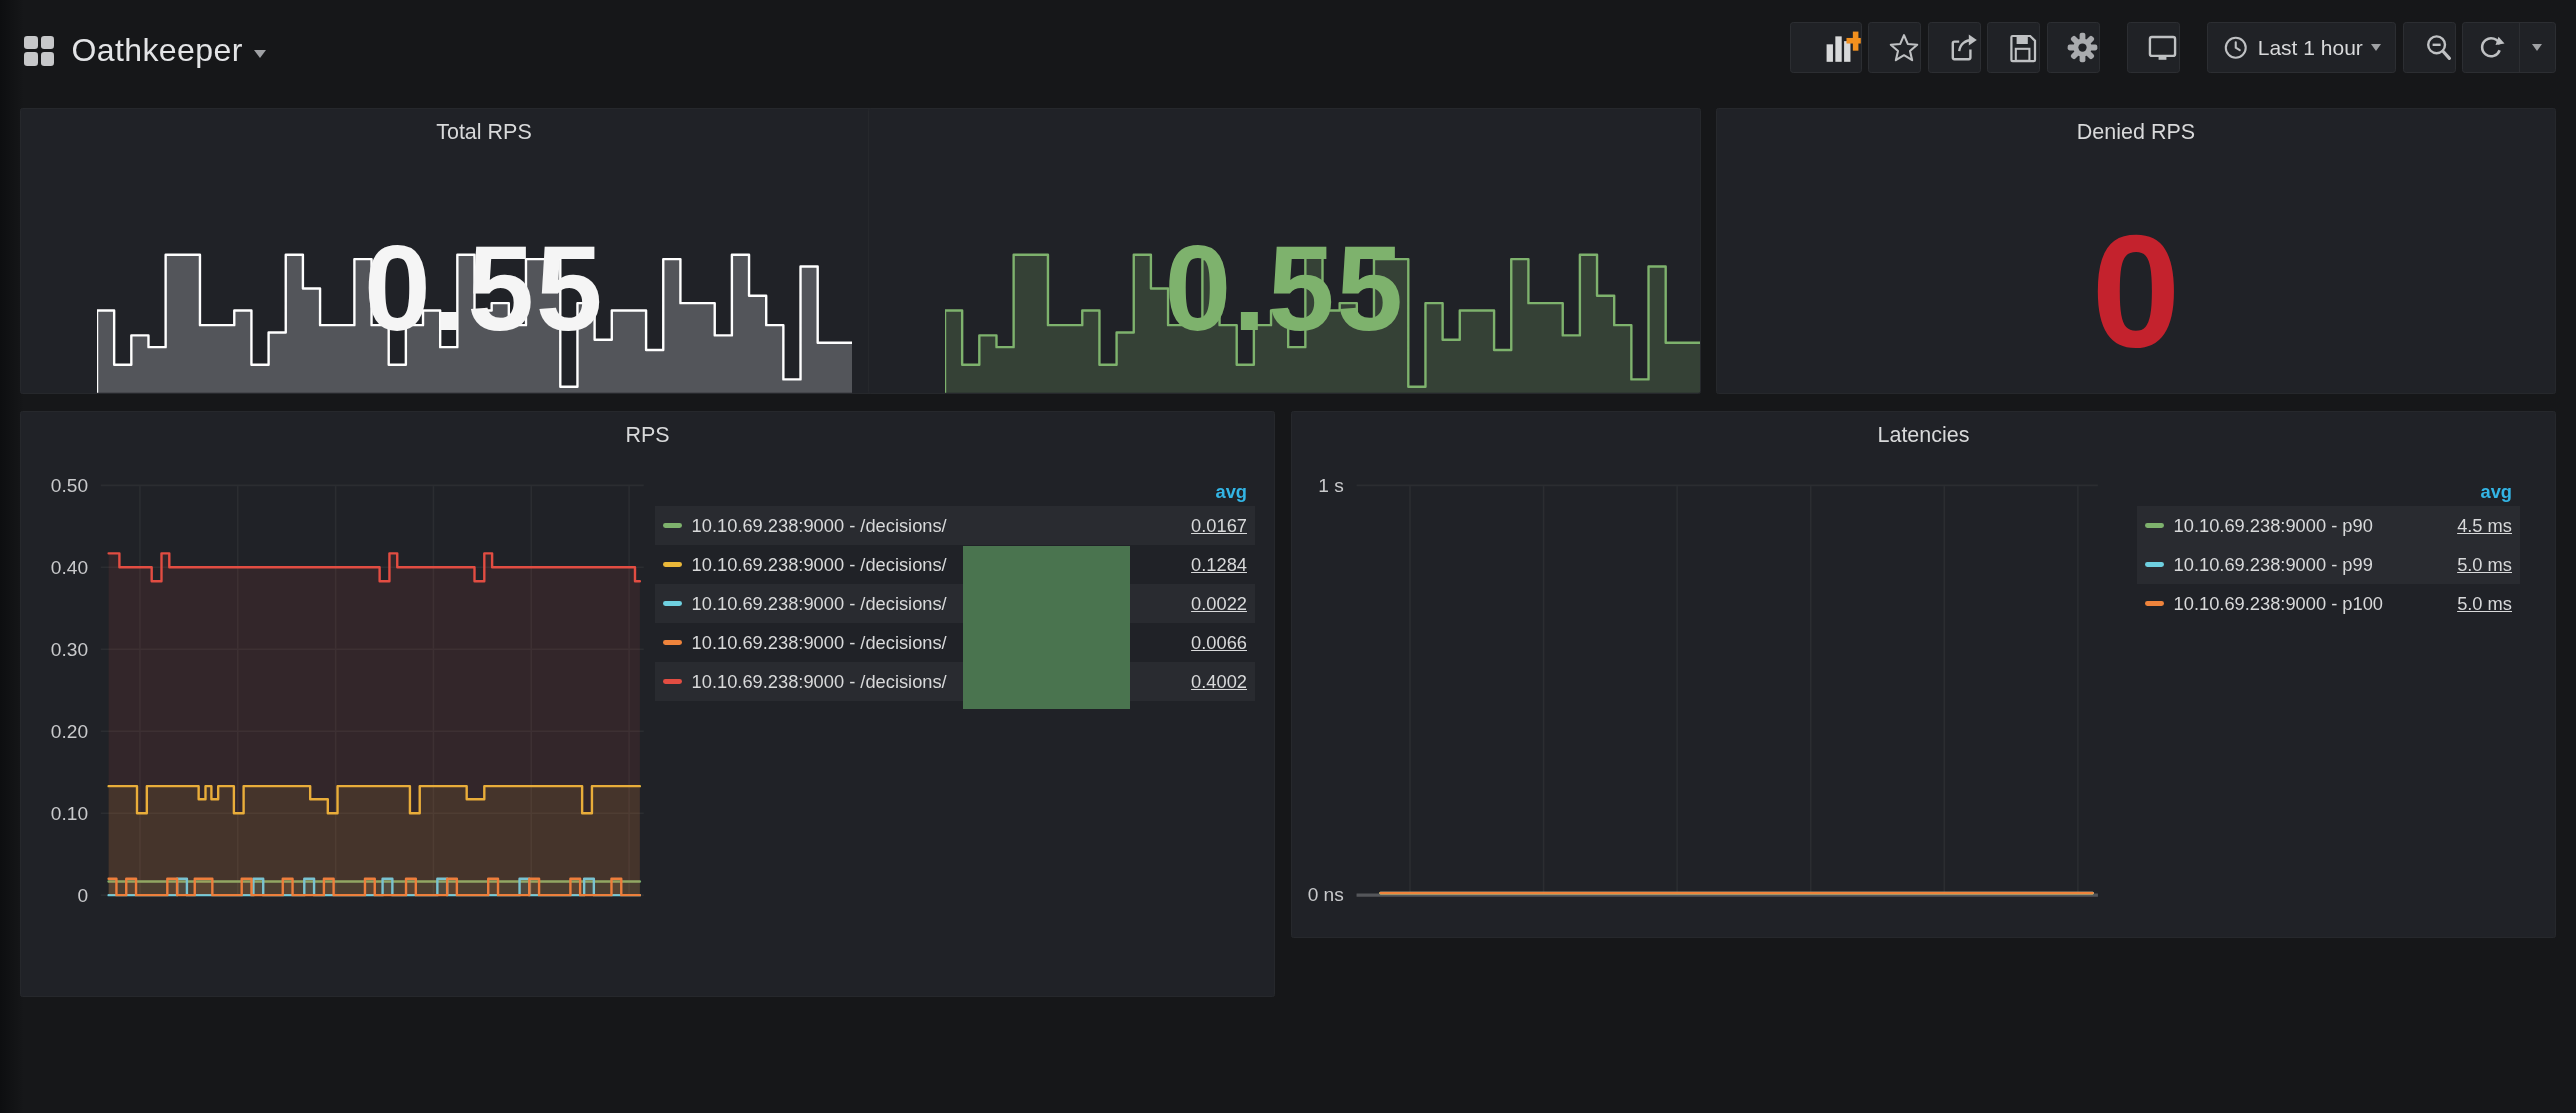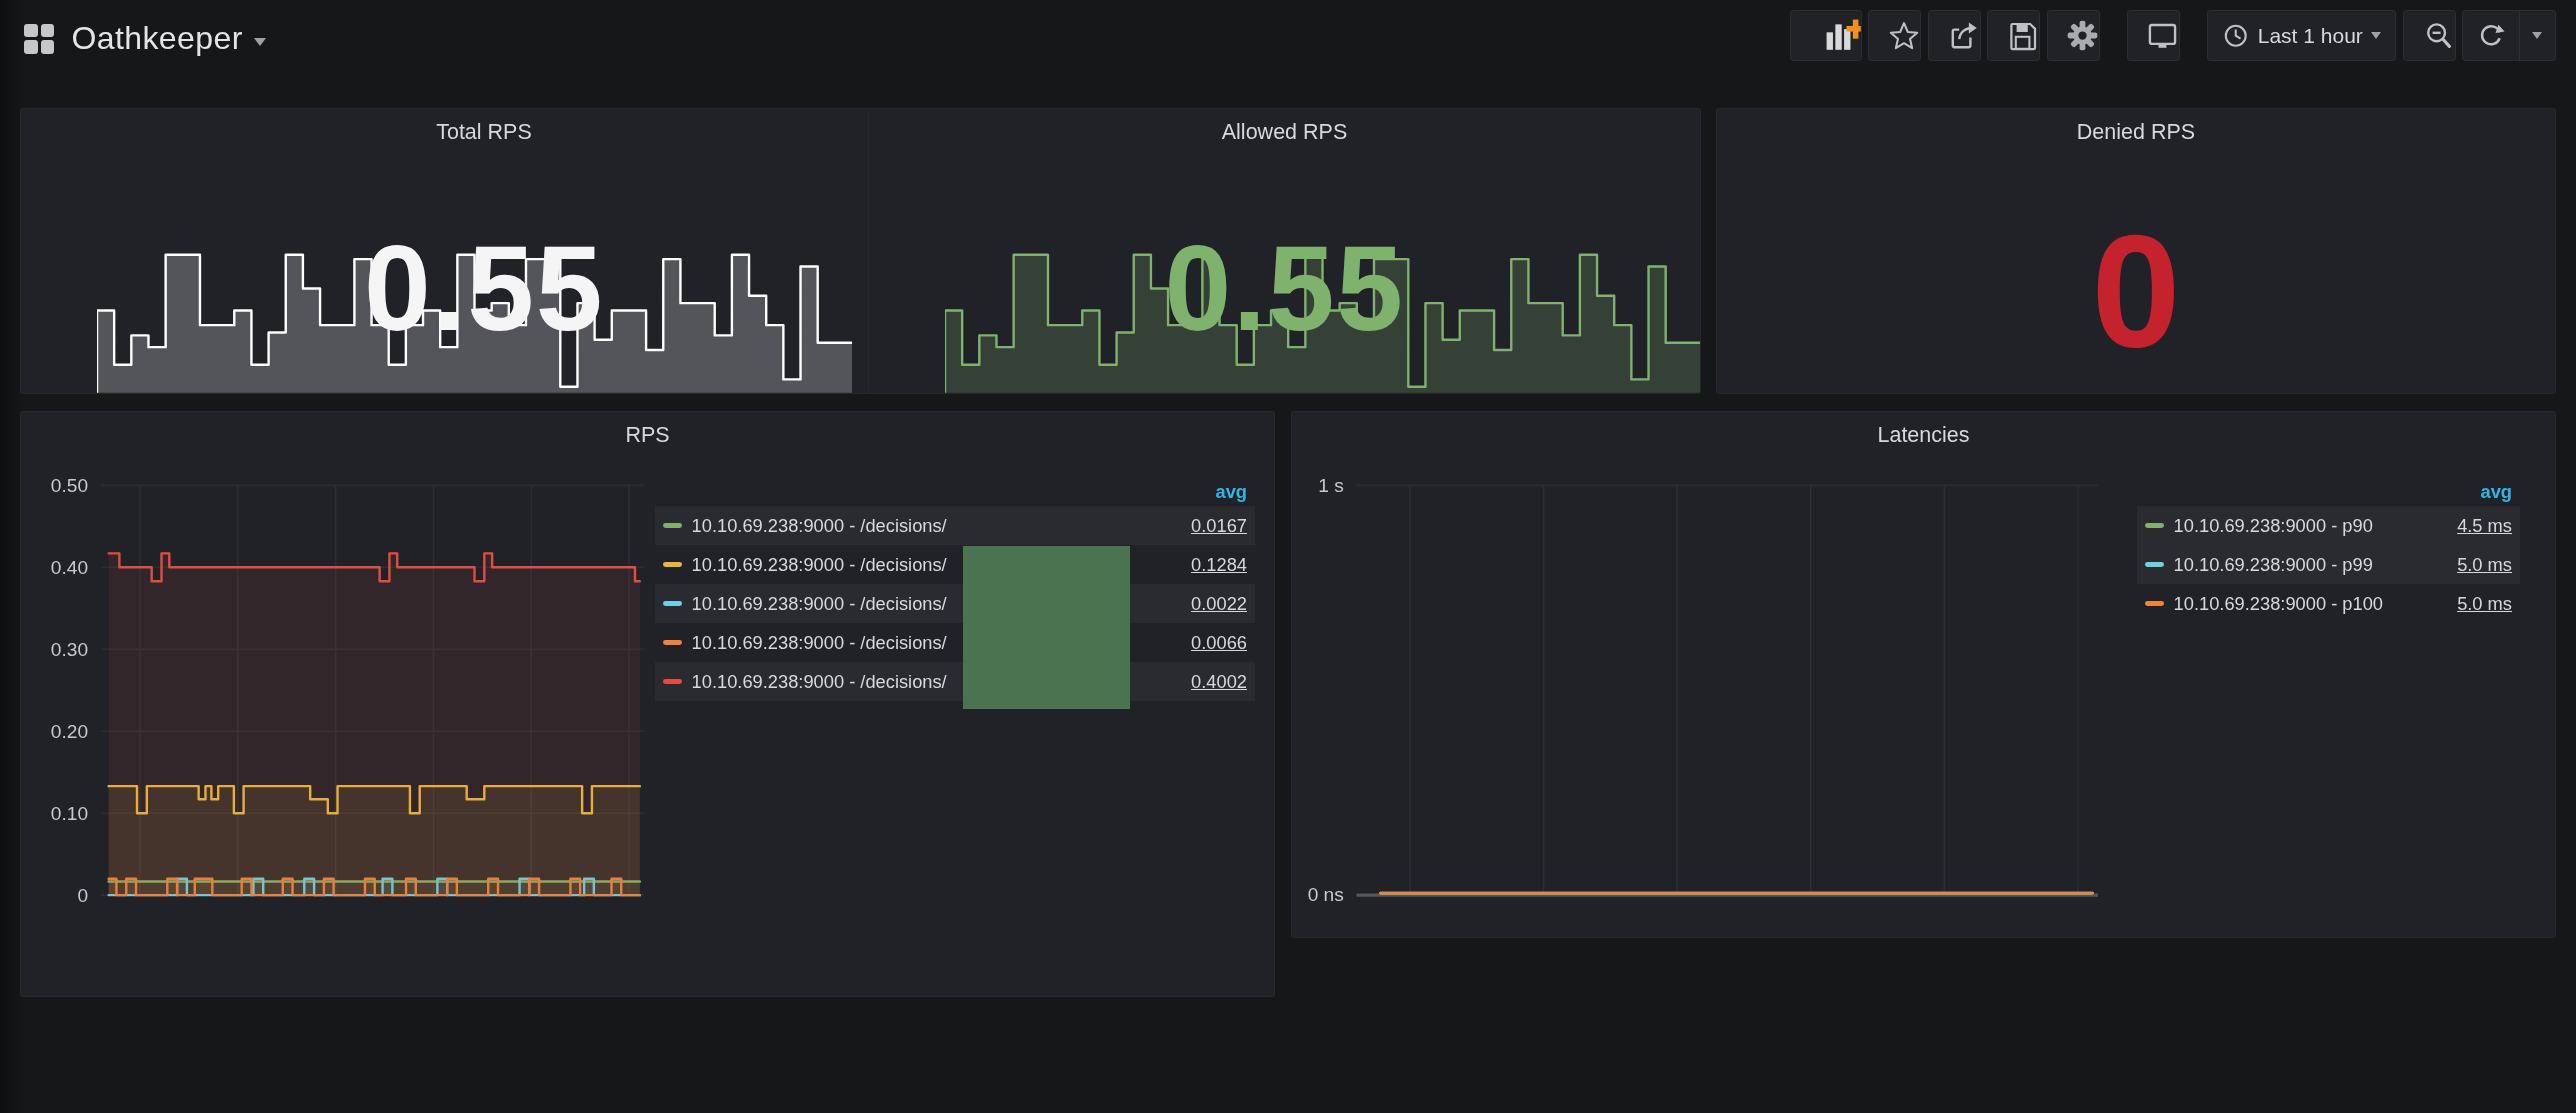--- a/index.html
+++ b/index.html
@@ -8,21 +8,21 @@
   body {
     background:#161719;
     font-family:"Liberation Sans","DejaVu Sans",sans-serif;
     color:#d8d9da;
     position:relative;
   }
   .edge-strip { position:absolute; left:0; top:0; bottom:0; width:24px;
     background:linear-gradient(to right,#0d0e10,rgba(22,23,25,0)); z-index:0; }
 
   
-  .navbar { position:absolute; left:0; top:0; right:0; height:77px; display:flex; align-items:center; }
+  .navbar { position:absolute; left:0; top:12px; right:0; height:77px; display:flex; align-items:center; }
   .dash-nav { display:flex; align-items:center; margin-left:24px; cursor:pointer; }
   .grid-icon { width:30px; height:30px; display:grid; grid-template-columns:13.6px 13.6px; grid-template-rows:13.6px 13.6px; gap:3.2px; }
   .grid-icon span { background:#c6c7c9; border-radius:3.2px; }
   .dash-title { font-size:32px; font-weight:500; color:#e3e4e6; margin-left:17.5px; letter-spacing:0.4px; }
   .caret { width:0; height:0; border-left:6.4px solid transparent; border-right:6.4px solid transparent;
     border-top:8px solid #9fa1a4; display:inline-block; }
   .dash-nav .caret { margin-left:11px; margin-top:6.4px; }
 
   .toolbar { position:absolute; right:20px; top:10.4px; display:flex; align-items:center; }
   .tb-btn { height:51px; background:#202226; border:0.8px solid #2c2e32; border-radius:3.2px;
@@ -172,21 +172,20 @@
   <div class="spark-wrap">
       <svg width="755" height="152" viewBox="0 0 947 190">
         <polygon points="0,190 0,86.8 21.522727272727273,86.8 21.522727272727273,154.88 43.04545454545455,154.88 43.04545454545455,118.08 64.56818181818181,118.08 64.56818181818181,132.8 86.0909090909091,132.8 86.0909090909091,16.879999999999995 107.61363636363637,16.879999999999995 107.61363636363637,16.879999999999995 129.13636363636363,16.879999999999995 129.13636363636363,105.2 150.6590909090909,105.2 150.6590909090909,105.2 172.1818181818182,105.2 172.1818181818182,86.8 193.70454545454547,86.8 193.70454545454547,154.88 215.22727272727275,154.88 215.22727272727275,114.39999999999999 236.75,114.39999999999999 236.75,16.879999999999995 258.27272727272725,16.879999999999995 258.27272727272725,59.20000000000002 279.79545454545456,59.20000000000002 279.79545454545456,105.2 301.3181818181818,105.2 301.3181818181818,105.2 322.8409090909091,105.2 322.8409090909091,22.400000000000006 344.3636363636364,22.400000000000006 344.3636363636364,105.2 365.8863636363636,105.2 365.8863636363636,154.88 387.40909090909093,154.88 387.40909090909093,105.2 408.9318181818182,105.2 408.9318181818182,86.8 430.4545454545455,86.8 430.4545454545455,132.8 451.97727272727275,132.8 451.97727272727275,16.879999999999995 473.5,16.879999999999995 473.5,86.8 495.0227272727273,86.8 495.0227272727273,77.60000000000001 516.5454545454545,77.60000000000001 516.5454545454545,105.2 538.0681818181819,105.2 538.0681818181819,22.400000000000006 559.5909090909091,22.400000000000006 559.5909090909091,22.400000000000006 581.1136363636364,22.400000000000006 581.1136363636364,182.48 602.6363636363636,182.48 602.6363636363636,77.60000000000001 624.1590909090909,77.60000000000001 624.1590909090909,123.60000000000001 645.6818181818182,123.60000000000001 645.6818181818182,86.8 667.2045454545455,86.8 667.2045454545455,86.8 688.7272727272727,86.8 688.7272727272727,136.48 710.25,136.48 710.25,22.400000000000006 731.7727272727273,22.400000000000006 731.7727272727273,77.60000000000001 753.2954545454546,77.60000000000001 753.2954545454546,77.60000000000001 774.8181818181819,77.60000000000001 774.8181818181819,118.08 796.3409090909091,118.08 796.3409090909091,16.879999999999995 817.8636363636364,16.879999999999995 817.8636363636364,68.39999999999999 839.3863636363636,68.39999999999999 839.3863636363636,105.2 860.909090909091,105.2 860.909090909091,173.28 882.4318181818182,173.28 882.4318181818182,31.599999999999994 903.9545454545455,31.599999999999994 903.9545454545455,127.28 925.4772727272727,127.28 925.4772727272727,127.28 947,127.28 947,190" fill="rgba(215,218,222,0.28)" stroke="none"></polygon>
         <polyline points="0,190 0,86.8 21.522727272727273,86.8 21.522727272727273,154.88 43.04545454545455,154.88 43.04545454545455,118.08 64.56818181818181,118.08 64.56818181818181,132.8 86.0909090909091,132.8 86.0909090909091,16.879999999999995 107.61363636363637,16.879999999999995 107.61363636363637,16.879999999999995 129.13636363636363,16.879999999999995 129.13636363636363,105.2 150.6590909090909,105.2 150.6590909090909,105.2 172.1818181818182,105.2 172.1818181818182,86.8 193.70454545454547,86.8 193.70454545454547,154.88 215.22727272727275,154.88 215.22727272727275,114.39999999999999 236.75,114.39999999999999 236.75,16.879999999999995 258.27272727272725,16.879999999999995 258.27272727272725,59.20000000000002 279.79545454545456,59.20000000000002 279.79545454545456,105.2 301.3181818181818,105.2 301.3181818181818,105.2 322.8409090909091,105.2 322.8409090909091,22.400000000000006 344.3636363636364,22.400000000000006 344.3636363636364,105.2 365.8863636363636,105.2 365.8863636363636,154.88 387.40909090909093,154.88 387.40909090909093,105.2 408.9318181818182,105.2 408.9318181818182,86.8 430.4545454545455,86.8 430.4545454545455,132.8 451.97727272727275,132.8 451.97727272727275,16.879999999999995 473.5,16.879999999999995 473.5,86.8 495.0227272727273,86.8 495.0227272727273,77.60000000000001 516.5454545454545,77.60000000000001 516.5454545454545,105.2 538.0681818181819,105.2 538.0681818181819,22.400000000000006 559.5909090909091,22.400000000000006 559.5909090909091,22.400000000000006 581.1136363636364,22.400000000000006 581.1136363636364,182.48 602.6363636363636,182.48 602.6363636363636,77.60000000000001 624.1590909090909,77.60000000000001 624.1590909090909,123.60000000000001 645.6818181818182,123.60000000000001 645.6818181818182,86.8 667.2045454545455,86.8 667.2045454545455,86.8 688.7272727272727,86.8 688.7272727272727,136.48 710.25,136.48 710.25,22.400000000000006 731.7727272727273,22.400000000000006 731.7727272727273,77.60000000000001 753.2954545454546,77.60000000000001 753.2954545454546,77.60000000000001 774.8181818181819,77.60000000000001 774.8181818181819,118.08 796.3409090909091,118.08 796.3409090909091,16.879999999999995 817.8636363636364,16.879999999999995 817.8636363636364,68.39999999999999 839.3863636363636,68.39999999999999 839.3863636363636,105.2 860.909090909091,105.2 860.909090909091,173.28 882.4318181818182,173.28 882.4318181818182,31.599999999999994 903.9545454545455,31.599999999999994 903.9545454545455,127.28 925.4772727272727,127.28 925.4772727272727,127.28 947,127.28" fill="none" stroke="#ffffff" stroke-width="3" stroke-linejoin="round"></polyline>
       </svg>
     </div>
   <div class="stat-value big055" style="color: rgb(245, 245, 245);">0.55</div>
 </div>
 
 <div class="panel" style="left:868px; top:108px; width:833px; height:286px;">
-  <div class="panel-title">Allowed RPS</div>
   <div class="spark-wrap">
       <svg width="755" height="152" viewBox="0 0 947 190">
         <polygon points="0,190 0,86.8 21.522727272727273,86.8 21.522727272727273,154.88 43.04545454545455,154.88 43.04545454545455,118.08 64.56818181818181,118.08 64.56818181818181,132.8 86.0909090909091,132.8 86.0909090909091,16.879999999999995 107.61363636363637,16.879999999999995 107.61363636363637,16.879999999999995 129.13636363636363,16.879999999999995 129.13636363636363,105.2 150.6590909090909,105.2 150.6590909090909,105.2 172.1818181818182,105.2 172.1818181818182,86.8 193.70454545454547,86.8 193.70454545454547,154.88 215.22727272727275,154.88 215.22727272727275,114.39999999999999 236.75,114.39999999999999 236.75,16.879999999999995 258.27272727272725,16.879999999999995 258.27272727272725,59.20000000000002 279.79545454545456,59.20000000000002 279.79545454545456,105.2 301.3181818181818,105.2 301.3181818181818,105.2 322.8409090909091,105.2 322.8409090909091,22.400000000000006 344.3636363636364,22.400000000000006 344.3636363636364,105.2 365.8863636363636,105.2 365.8863636363636,154.88 387.40909090909093,154.88 387.40909090909093,105.2 408.9318181818182,105.2 408.9318181818182,86.8 430.4545454545455,86.8 430.4545454545455,132.8 451.97727272727275,132.8 451.97727272727275,16.879999999999995 473.5,16.879999999999995 473.5,86.8 495.0227272727273,86.8 495.0227272727273,77.60000000000001 516.5454545454545,77.60000000000001 516.5454545454545,105.2 538.0681818181819,105.2 538.0681818181819,22.400000000000006 559.5909090909091,22.400000000000006 559.5909090909091,22.400000000000006 581.1136363636364,22.400000000000006 581.1136363636364,182.48 602.6363636363636,182.48 602.6363636363636,77.60000000000001 624.1590909090909,77.60000000000001 624.1590909090909,123.60000000000001 645.6818181818182,123.60000000000001 645.6818181818182,86.8 667.2045454545455,86.8 667.2045454545455,86.8 688.7272727272727,86.8 688.7272727272727,136.48 710.25,136.48 710.25,22.400000000000006 731.7727272727273,22.400000000000006 731.7727272727273,77.60000000000001 753.2954545454546,77.60000000000001 753.2954545454546,77.60000000000001 774.8181818181819,77.60000000000001 774.8181818181819,118.08 796.3409090909091,118.08 796.3409090909091,16.879999999999995 817.8636363636364,16.879999999999995 817.8636363636364,68.39999999999999 839.3863636363636,68.39999999999999 839.3863636363636,105.2 860.909090909091,105.2 860.909090909091,173.28 882.4318181818182,173.28 882.4318181818182,31.599999999999994 903.9545454545455,31.599999999999994 903.9545454545455,127.28 925.4772727272727,127.28 925.4772727272727,127.28 947,127.28 947,190" fill="rgba(126,178,109,0.22)" stroke="none"></polygon>
         <polyline points="0,190 0,86.8 21.522727272727273,86.8 21.522727272727273,154.88 43.04545454545455,154.88 43.04545454545455,118.08 64.56818181818181,118.08 64.56818181818181,132.8 86.0909090909091,132.8 86.0909090909091,16.879999999999995 107.61363636363637,16.879999999999995 107.61363636363637,16.879999999999995 129.13636363636363,16.879999999999995 129.13636363636363,105.2 150.6590909090909,105.2 150.6590909090909,105.2 172.1818181818182,105.2 172.1818181818182,86.8 193.70454545454547,86.8 193.70454545454547,154.88 215.22727272727275,154.88 215.22727272727275,114.39999999999999 236.75,114.39999999999999 236.75,16.879999999999995 258.27272727272725,16.879999999999995 258.27272727272725,59.20000000000002 279.79545454545456,59.20000000000002 279.79545454545456,105.2 301.3181818181818,105.2 301.3181818181818,105.2 322.8409090909091,105.2 322.8409090909091,22.400000000000006 344.3636363636364,22.400000000000006 344.3636363636364,105.2 365.8863636363636,105.2 365.8863636363636,154.88 387.40909090909093,154.88 387.40909090909093,105.2 408.9318181818182,105.2 408.9318181818182,86.8 430.4545454545455,86.8 430.4545454545455,132.8 451.97727272727275,132.8 451.97727272727275,16.879999999999995 473.5,16.879999999999995 473.5,86.8 495.0227272727273,86.8 495.0227272727273,77.60000000000001 516.5454545454545,77.60000000000001 516.5454545454545,105.2 538.0681818181819,105.2 538.0681818181819,22.400000000000006 559.5909090909091,22.400000000000006 559.5909090909091,22.400000000000006 581.1136363636364,22.400000000000006 581.1136363636364,182.48 602.6363636363636,182.48 602.6363636363636,77.60000000000001 624.1590909090909,77.60000000000001 624.1590909090909,123.60000000000001 645.6818181818182,123.60000000000001 645.6818181818182,86.8 667.2045454545455,86.8 667.2045454545455,86.8 688.7272727272727,86.8 688.7272727272727,136.48 710.25,136.48 710.25,22.400000000000006 731.7727272727273,22.400000000000006 731.7727272727273,77.60000000000001 753.2954545454546,77.60000000000001 753.2954545454546,77.60000000000001 774.8181818181819,77.60000000000001 774.8181818181819,118.08 796.3409090909091,118.08 796.3409090909091,16.879999999999995 817.8636363636364,16.879999999999995 817.8636363636364,68.39999999999999 839.3863636363636,68.39999999999999 839.3863636363636,105.2 860.909090909091,105.2 860.909090909091,173.28 882.4318181818182,173.28 882.4318181818182,31.599999999999994 903.9545454545455,31.599999999999994 903.9545454545455,127.28 925.4772727272727,127.28 925.4772727272727,127.28 947,127.28" fill="none" stroke="#7eb26d" stroke-width="3" stroke-linejoin="round"></polyline>
       </svg>
     </div>
   <div class="stat-value big055" style="color: rgb(126, 178, 109);">0.55</div>
 </div>
 
 <div class="panel" style="left:1716px; top:108px; width:840px; height:286px;">

